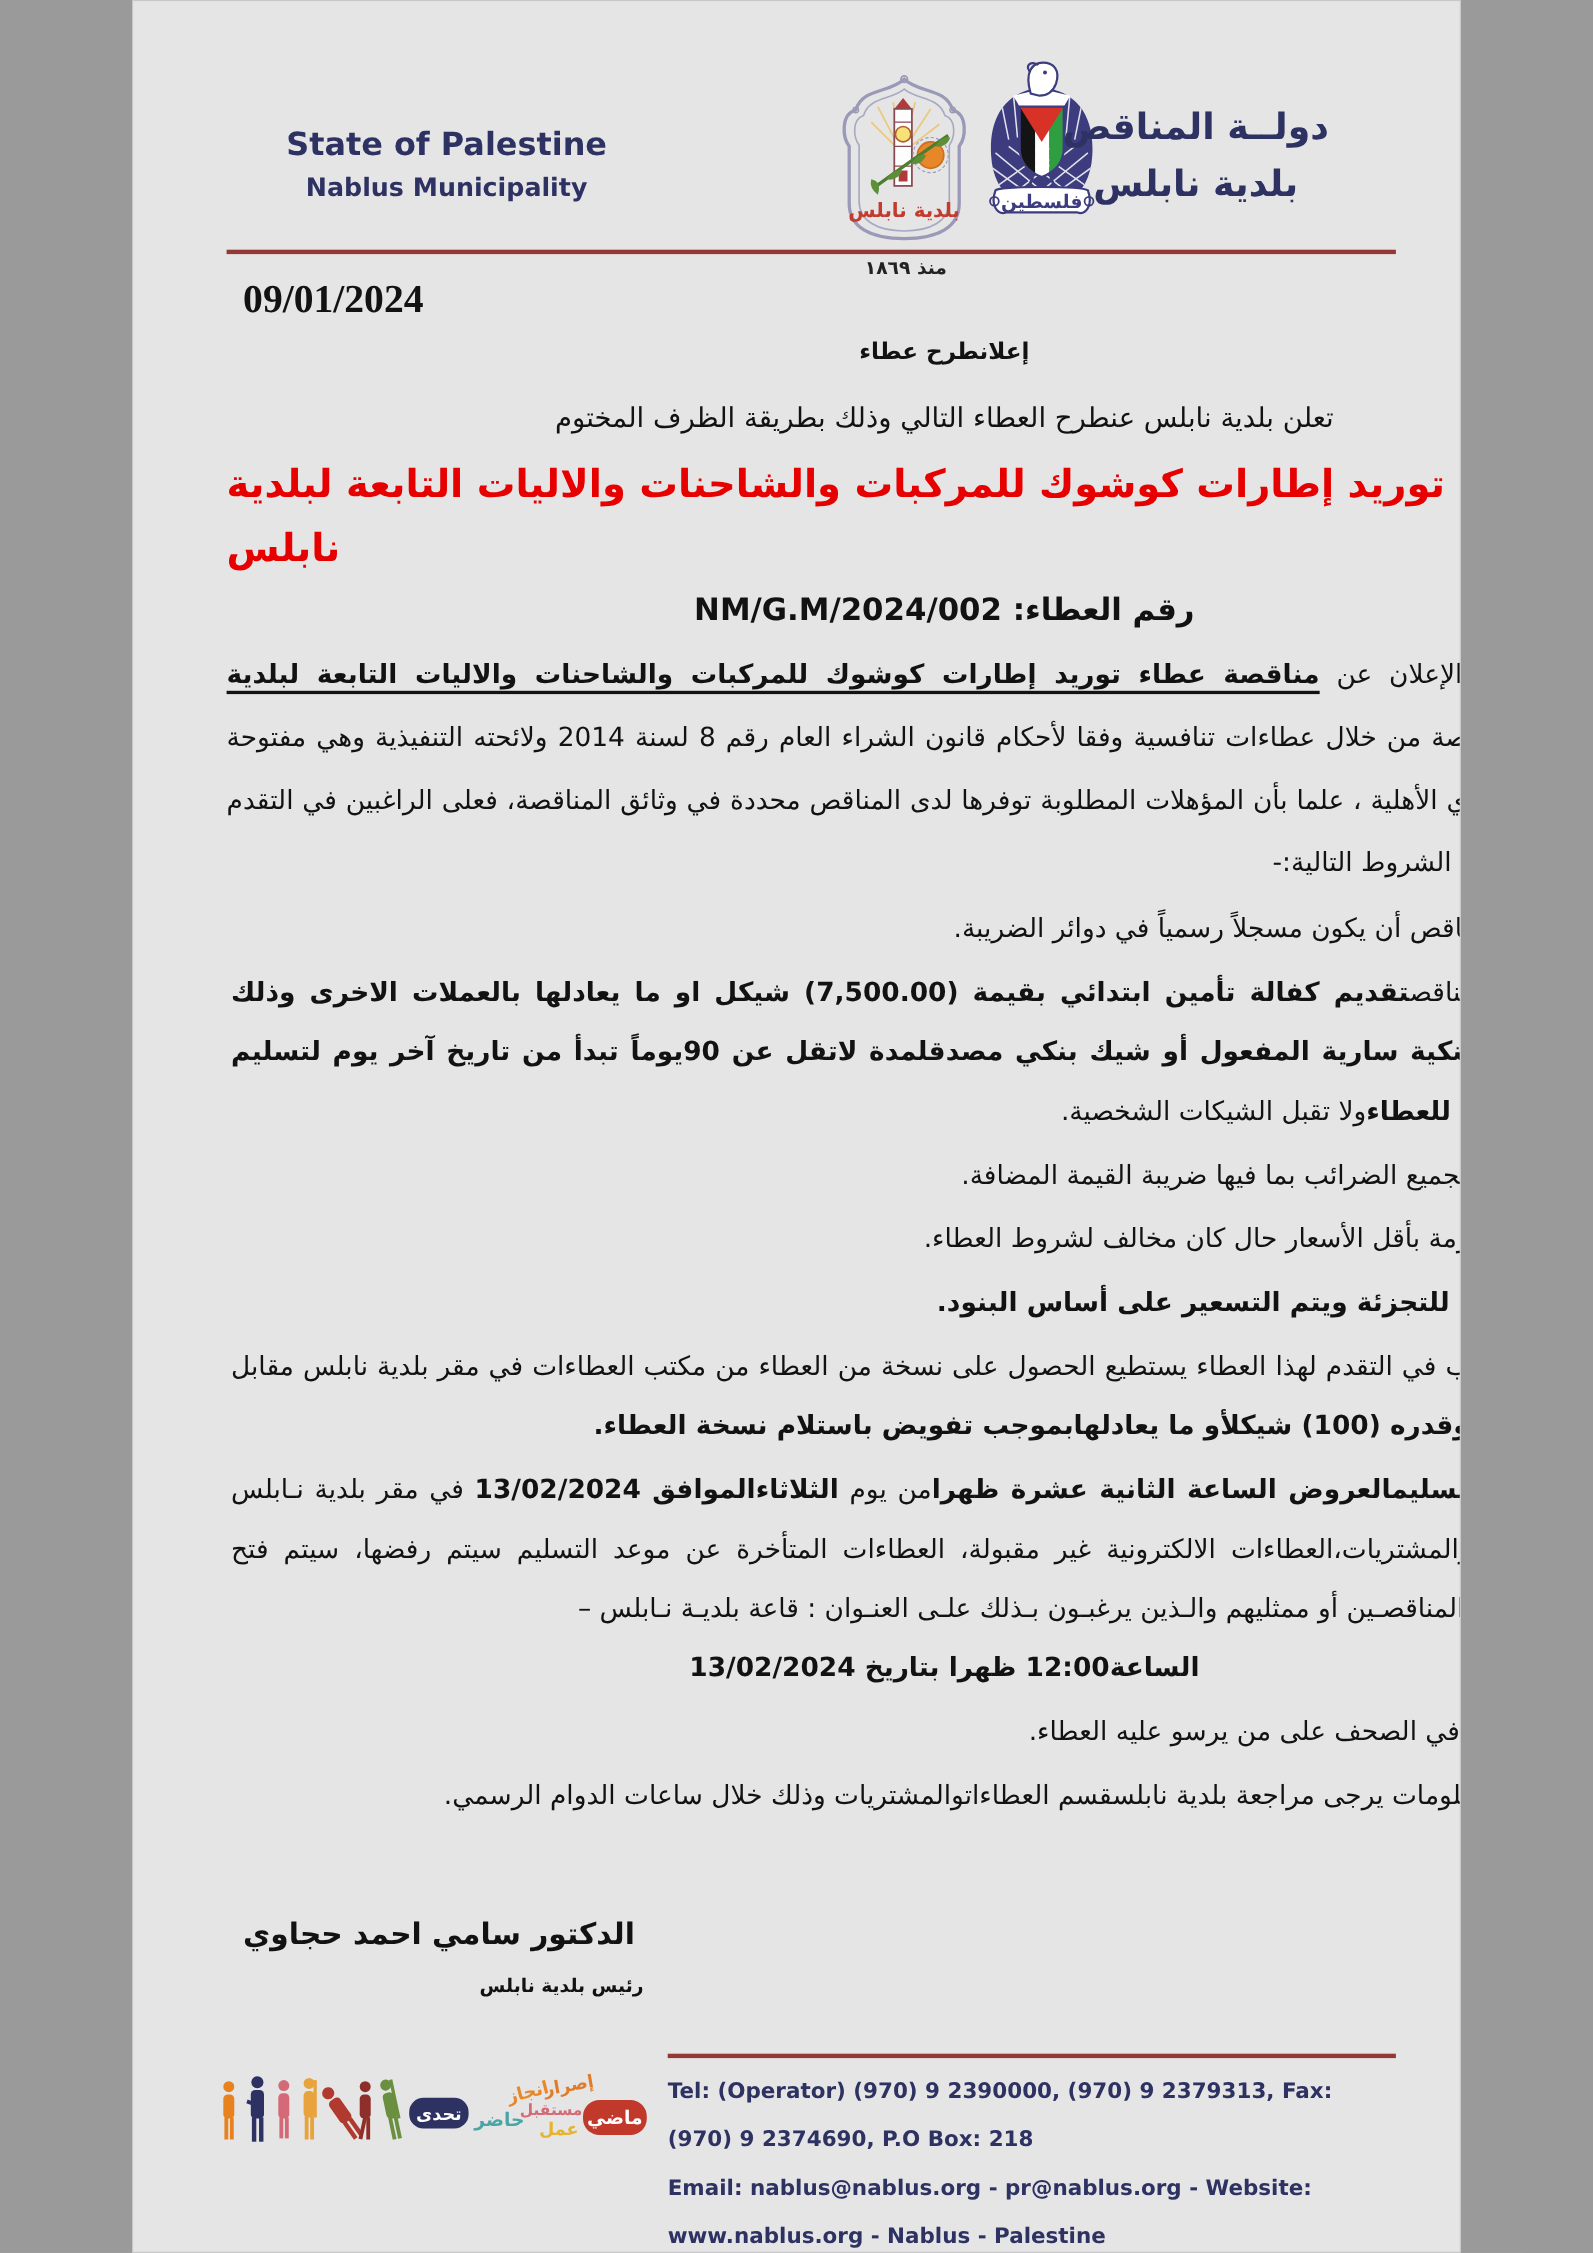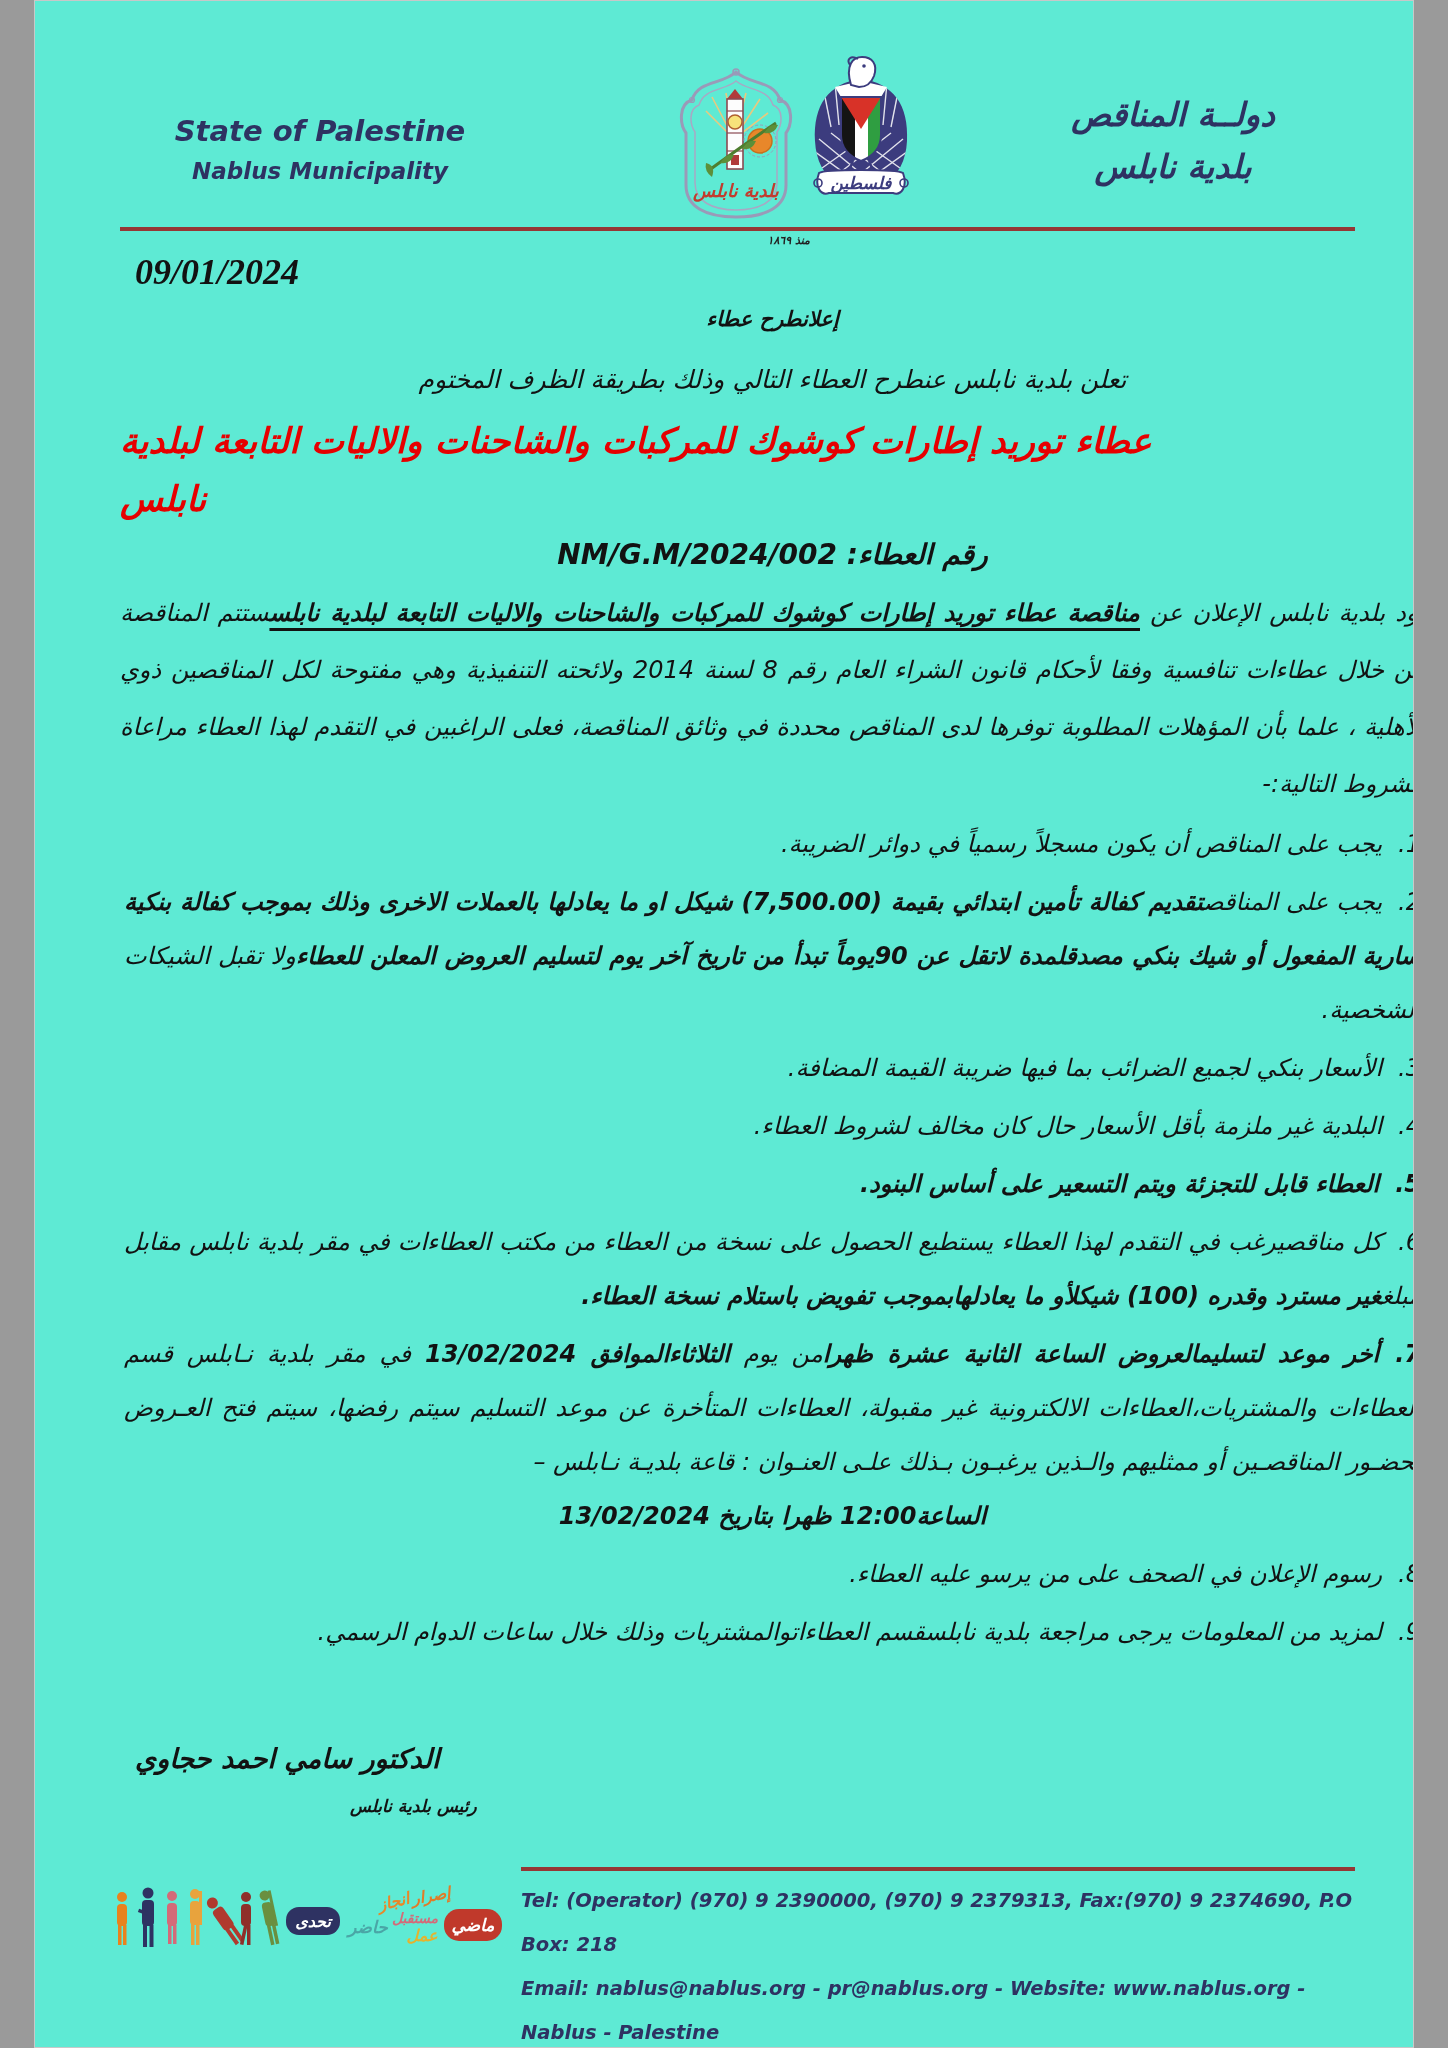--- a/index.html
+++ b/index.html
@@ -1,38 +1,37 @@
 <!DOCTYPE html>
 <html lang="ar"><head>
 <meta charset="utf-8">
 <style>
   html,body { margin:0; padding:0; background:#9a9a9a; }
   .page {
-    position:relative; width:1380px; height:2048px; margin:0 auto;
-    background:#5eead4; border:1px solid #c8c8c8; box-sizing:border-box;
+    position:relative; width:1208px; height:2048px; margin:0 auto;
+    background:#e5e5e5; border:1px solid #c8c8c8; box-sizing:border-box;
     overflow:hidden; color:#121212;
     font-family:"DejaVu Sans","Liberation Sans",sans-serif;
-    font-style:italic;
   }
   
   .hdr-left {
     position:absolute; top:112px; left:120px; width:330px; text-align:center;
     color:#2e3262; font-weight:bold; line-height:1.25;
   }
   .hdr-left .l1 { font-size:29px; }
   .hdr-left .l2 { font-size:23px; margin-top:8px; }
   .hdr-right {
     position:absolute; top:88px; right:90px; width:300px; text-align:center;
     color:#2e3262; font-weight:bold; font-size:33px; line-height:52px; direction:rtl;
   }
   .logo-municipal { position:absolute; left:637px; top:66px; }
   .logo-eagle    { position:absolute; left:766px; top:52px; }
   .hdr-rule { position:absolute; left:85px; right:58px; top:226px; border-top:4px solid #953735; }
-  .since { position:absolute; left:630px; top:233px; width:145px; 
-           font-size:11px; font-weight:bold; color:#222; direction:rtl; }
+  .since { position:absolute; left:630px; top:233px; width:145px; text-align:center;
+           font-size:17px; font-weight:bold; color:#222; direction:rtl; }
   
   .content { position:absolute; top:238px; left:85px; width:1305px; }
   .doc-date { direction:ltr; margin:12px 0 0 15px; font-family:"Liberation Serif","DejaVu Serif",serif;
               font-weight:bold; font-size:36px; }
   .ann-title { text-align:center; direction:rtl; font-weight:bold; font-size:21px; margin-top:14px; }
   .ann-sub   { text-align:center; direction:rtl; font-size:25px; margin-top:34px; }
   .tender-title { text-align:left; direction:rtl; font-weight:bold; font-size:35px;
                   color:#e60000; line-height:58px; margin-top:18px; }
   .tender-num { text-align:center; direction:rtl; font-weight:bold; font-size:28px; margin-top:10px; }
   .tender-num .num { direction:ltr; unicode-bidi:isolate; }

